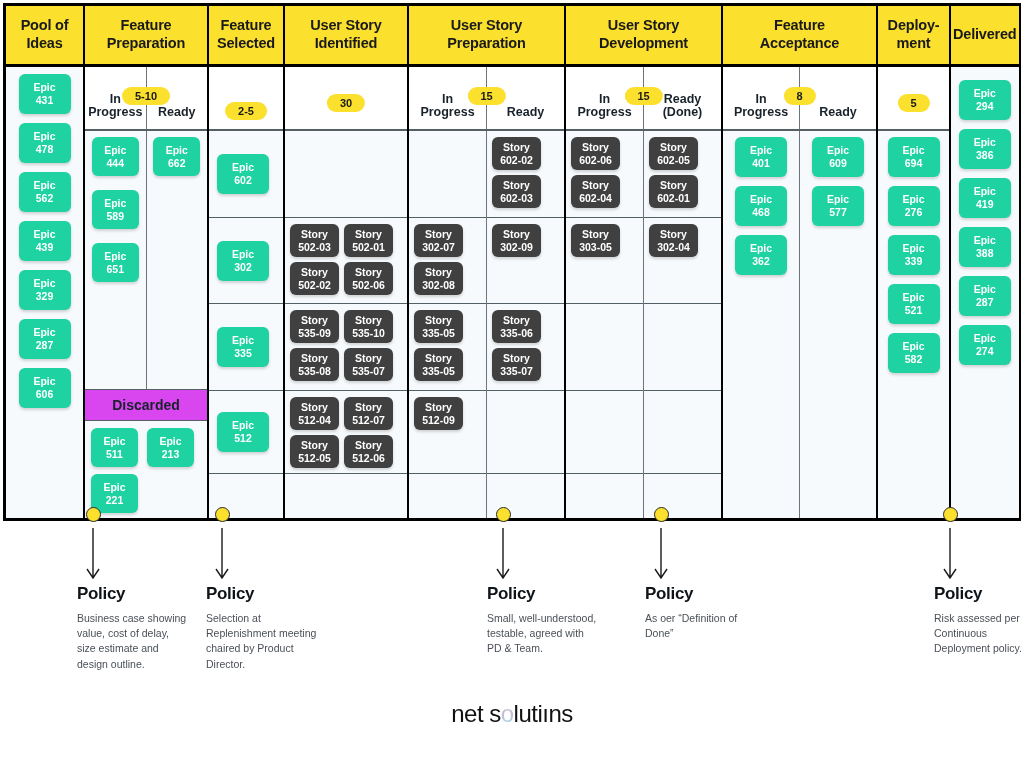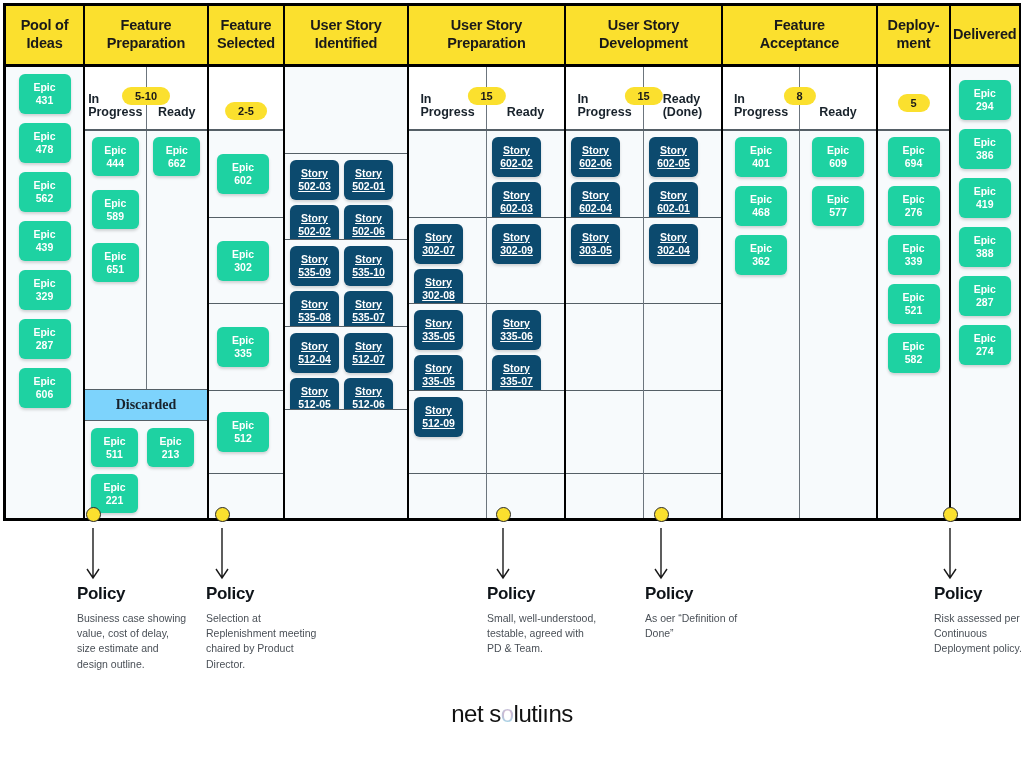--- a/index.html
+++ b/index.html
@@ -74,20 +74,21 @@
   }
   .sub-lane {
     flex: 1 1 0;
     display: flex;
     align-items: flex-end;
     justify-content: center;
     padding-bottom: 9px;
     font-size: 12.5px;
     font-weight: 600;
     color: #18222b;
+    text-align: center;
     line-height: 1.1;
     box-sizing: border-box;
     border-right: 1.5px solid #6c757d;
   }
   .sub-lane:last-child { border-right: none; margin-top: 45px; }
   .sub-lane.no-label { padding-bottom: 0; }
 
   .wip {
     position: absolute;
     top: 7px;
@@ -156,24 +157,23 @@
     background: #1ed2a2;
     width: 52px;
     height: 40px;
   }
   .card.epic-wide {
     background: #1ed2a2;
     width: 47px;
     height: 39px;
   }
   .card.story {
-    background: #0c4a6e;
+    background: #404040;
     width: 49px;
-    height: 40px;
-    text-decoration: underline;
+    height: 33px;
   }
 
   
   .pool-stack {
     padding: 6px 0 0 0;
     display: flex;
     flex-direction: column;
     align-items: center;
     gap: 9px;
   }
@@ -197,22 +197,21 @@
     flex: 0 0 32px;
     display: flex;
     align-items: center;
     justify-content: center;
     font-size: 14px;
     font-weight: bold;
     color: #18222b;
     border-top: 1.5px solid #555f66;
     border-bottom: 1.5px solid #555f66;
     box-sizing: border-box;
-    background: #7dd3fc;
-    font-family: Liberation Serif, serif;
+    background: #d946ef;
   }
   .discarded-body {
     flex: 1 1 auto;
     padding: 7px 6px;
     display: flex;
     flex-wrap: wrap;
     align-content: flex-start;
     gap: 7px 9px;
     box-sizing: border-box;
   }
@@ -402,20 +401,24 @@
             </div>
             <div class="row r5 center"></div>
           </div>
       </div>
     </div>
 
     <div class="column" style="flex:0 0 124px;">
       <div class="col-head">
         <span><span>User Story</span><br><span>Identified</span></span>
       </div>
+      <div class="sub-head">
+        <div class="wip" style="top:27px;">30</div>
+        <div class="sub-lane no-label"></div>
+      </div>
       <div class="col-body">
         <div class="lane" id="lane-usi">
             <div class="row r1"></div>
             <div class="row r2">
               <div class="card story">
                 <span>Story</span>
                 <span>502-03</span>
               </div>
               <div class="card story">
                 <span>Story</span>

